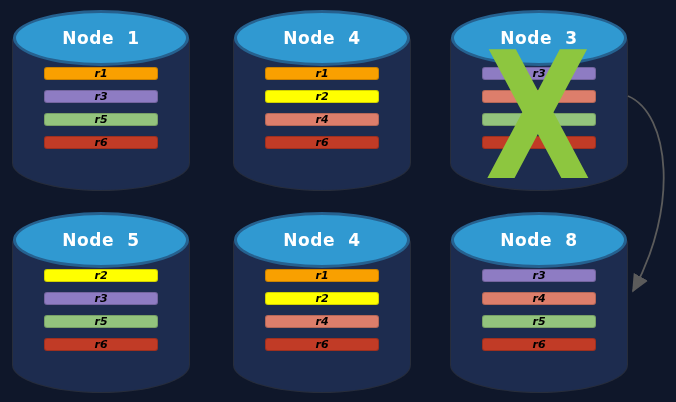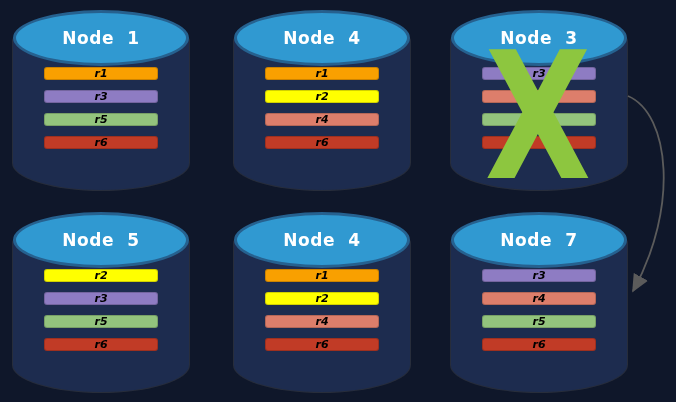--- a/index.html
+++ b/index.html
@@ -153,21 +153,21 @@
         </div>
       <div class="bar" style="background-color: rgb(193, 59, 38);">
         <span class="bar-label">r6</span>
         </div>
     </div>
   </div>
 
   <div class="node pos-6">
     <div class="cyl-body" style="background-color: rgb(29, 44, 79);"></div>
     <div class="cyl-cap" style="background-color: rgb(48, 153, 209);">
-      <span class="cap-label">Node 7</span>
+      <span class="cap-label">Node 8</span>
     </div>
     <div class="bars">
       <div class="bar" style="background-color: rgb(142, 124, 195);">
         <span class="bar-label">r3</span>
         </div>
       <div class="bar" style="background-color: rgb(221, 126, 107);">
         <span class="bar-label">r4</span>
         </div>
       <div class="bar" style="background-color: rgb(147, 196, 125);">
         <span class="bar-label">r5</span>

